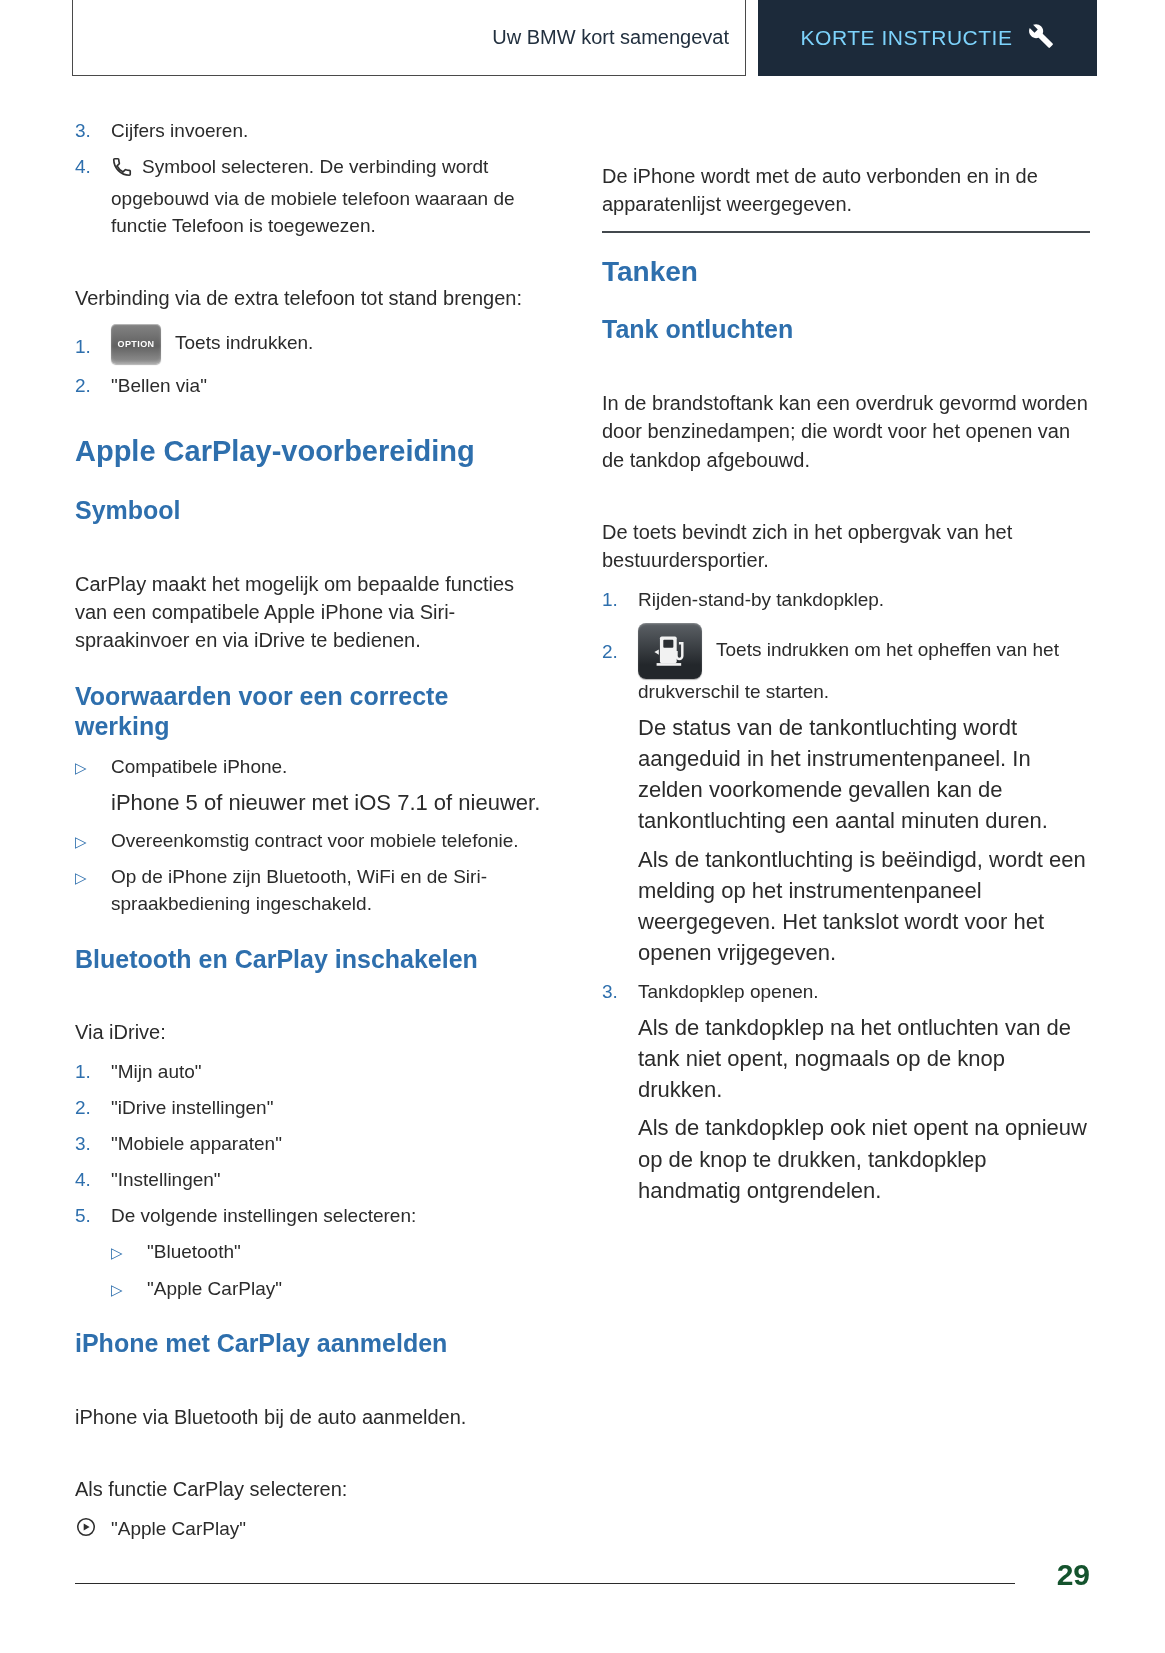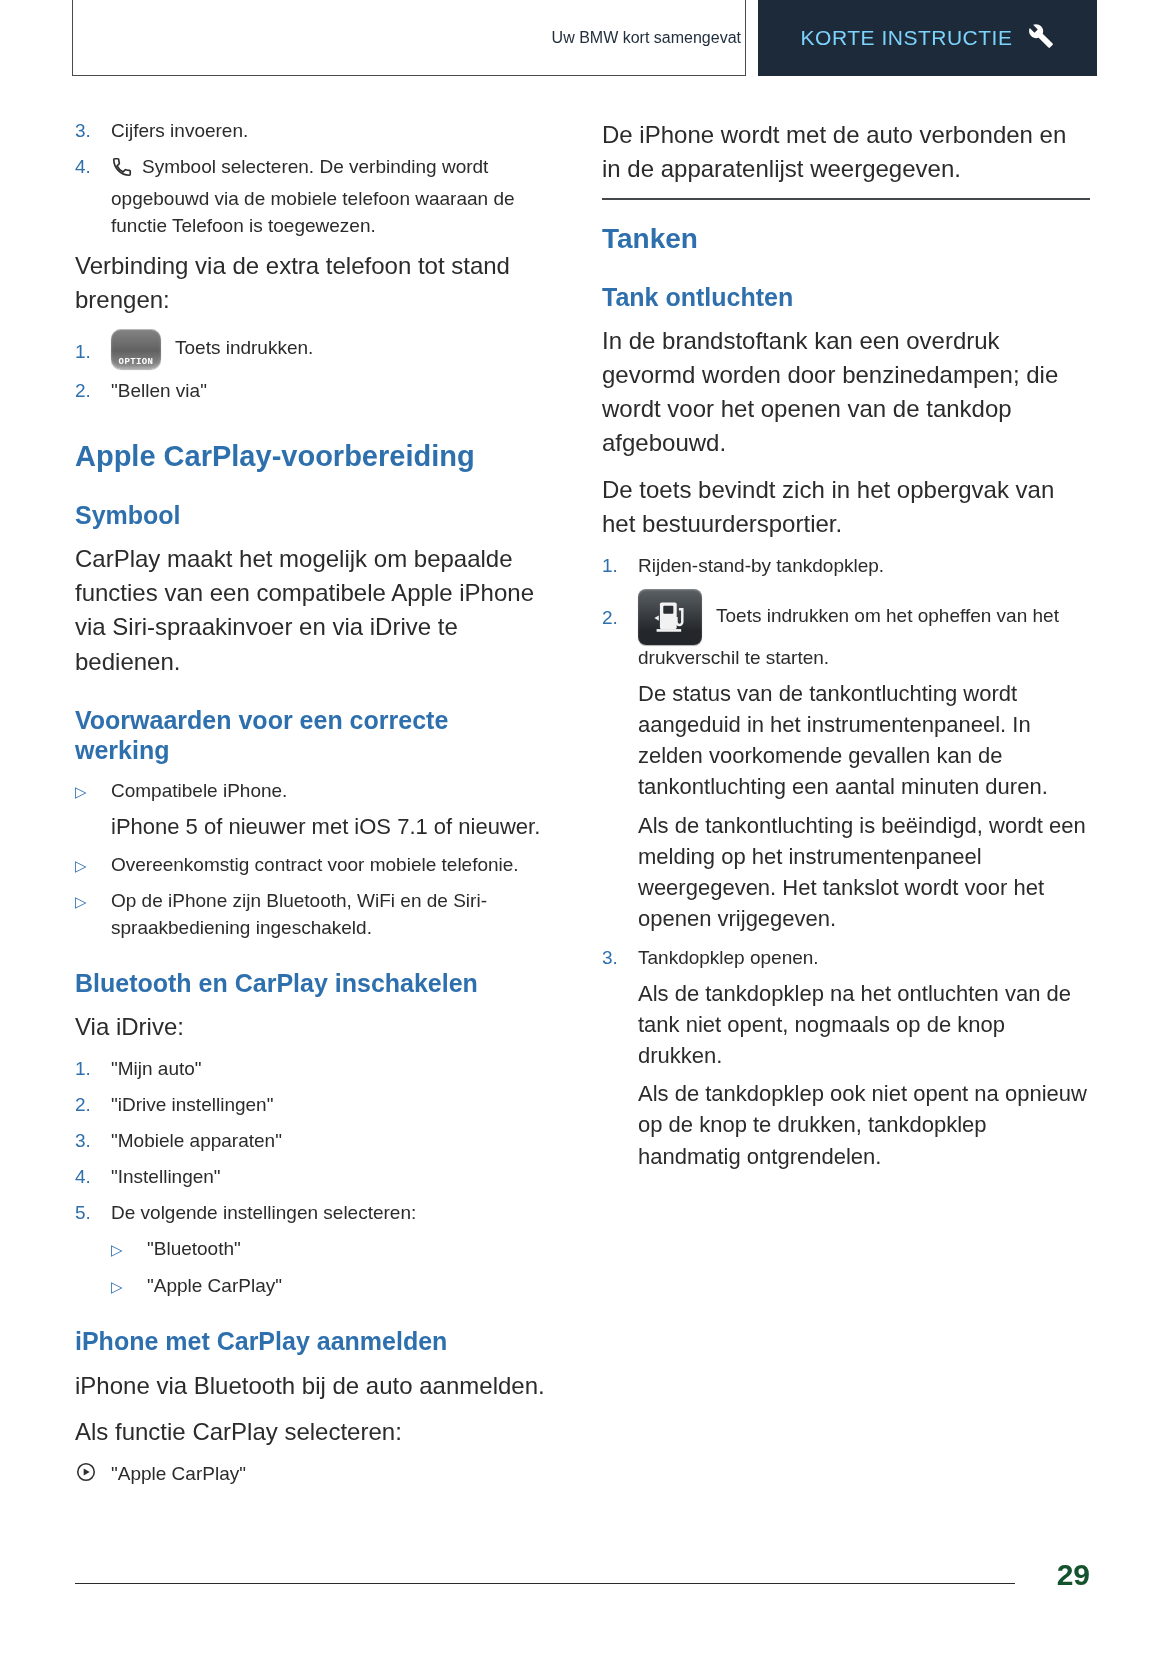--- a/index.html
+++ b/index.html
@@ -15,65 +15,65 @@
   }
 
   
   .header { position: absolute; top: 0; left: 72px; width: 1025px; height: 76px; display: flex; }
   .header-title-box {
     width: 674px;
     border-left: 1px solid #4a4a4a;
     border-right: 1px solid #4a4a4a;
     border-bottom: 1px solid #4a4a4a;
     display: flex; align-items: center; justify-content: flex-end;
-    padding-right: 4px;
-    font-size: 16px; color: #22303f;
+    padding-right: 16px;
+    font-size: 20px; color: #22303f;
   }
   .header-gap { width: 12px; }
   .header-chapter {
     flex: 1;
     background: var(--header-bg, #1c2a3a);
     color: #7dd3fc;
     display: flex; align-items: center; justify-content: center; gap: 16px;
     font-weight: normal; font-size: 21px; letter-spacing: .5px;
   }
 
   
   .content {
     position: absolute; left: 75px; top: 118px; width: 1015px;
     display: grid; grid-template-columns: 470px 488px; column-gap: 57px;
     align-items: start;
   }
 
-  p.body { font-size: 24px; line-height: 1.42; margin-bottom: 12px; }
+  p.body { font-size: 20px; line-height: 1.42; margin-bottom: 12px; margin-top: 44px; }
 
   h1.chapter { font-size: 34px; line-height: 1.15; color: var(--heading-blue, #2e6fad); margin: 22px 0 10px; }
   .chapter-rule { border-bottom: 2px solid #43484d; margin: 0 0 22px; }
   h2.section { font-size: 29px; line-height: 1.2; color: var(--heading-blue, #2e6fad); margin: 34px 0 8px; }
   h2.tanken { font-size: 28px; line-height: 1.2; color: var(--heading-blue, #2e6fad); margin: 10px 0 16px; }
   h3.sub { font-size: 25px; line-height: 1.22; color: var(--heading-blue, #2e6fad); margin: 26px 0 12px; }
 
   .li { display: flex; font-size: 19px; line-height: 1.42; margin-bottom: 9px; }
   .li .marker { flex: 0 0 36px; color: var(--heading-blue, #2e6fad); }
   .li .marker.tri { font-size: 15px; padding-top: 3px; }
   .li .txt { flex: 1; }
   .li.nested { margin-left: 36px; margin-bottom: 10px; }
   .li.row-key .marker { padding-top: 10px; }
   .li.row-fuel .marker { padding-top: 16px; }
   .sub-line { margin-left: 36px; margin-top: -3px; margin-bottom: 10px; font-size: 22px; line-height: 1.42; }
 
   .inline-icon { display: inline-block; vertical-align: -5px; margin-right: 9px; }
 
   .key-option {
-    display: inline-flex; width: 50px; height: 40px; border-radius: 10px;
+    display: inline-flex; width: 50px; height: 40px; border-radius: 5px;
     background: linear-gradient(180deg, #848484, #616161 55%, #939393);
     box-shadow: inset 0 1px 1px rgba(255,255,255,.45), inset 0 -2px 3px rgba(255,255,255,.25), 0 1px 1px rgba(0,0,0,.3);
-    align-items: flex-end; justify-content: center;
+    align-items: center; justify-content: center;
     color: #fff; font-size: 9px; font-weight: bold; letter-spacing: .4px;
-    margin-right: 14px; vertical-align: middle; font-family: Liberation Mono, monospace;
+    margin-right: 14px; vertical-align: middle;
   }
   .key-fuel {
     display: inline-flex; width: 64px; height: 56px; border-radius: 8px;
     background: linear-gradient(180deg, #5c6166, #23272b 75%);
     box-shadow: inset 0 1px 2px rgba(255,255,255,.3), 0 1px 1px rgba(0,0,0,.3);
     align-items: center; justify-content: center;
     margin-right: 14px; vertical-align: middle;
   }
 
   

